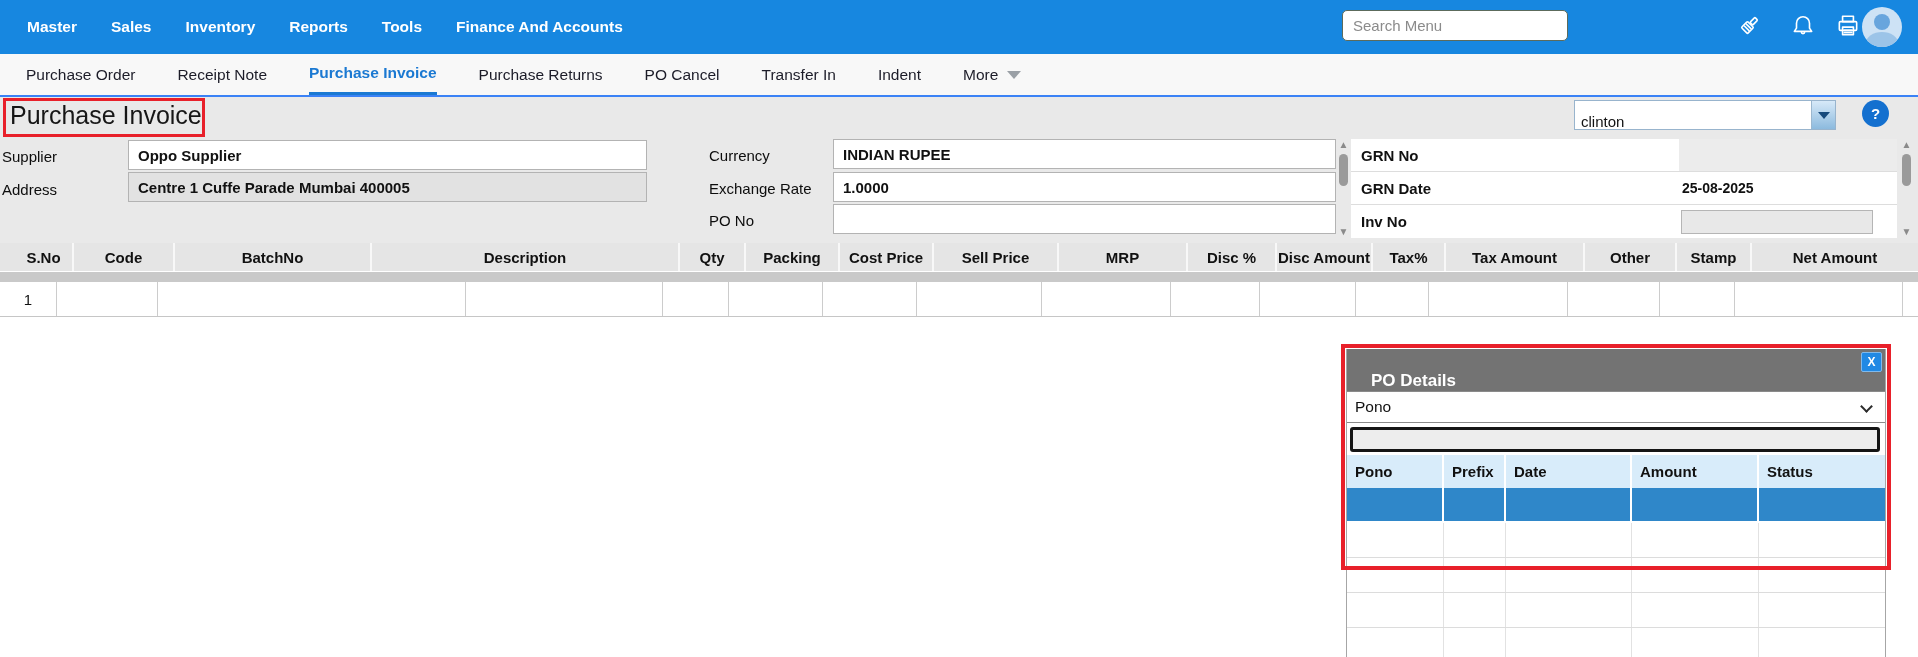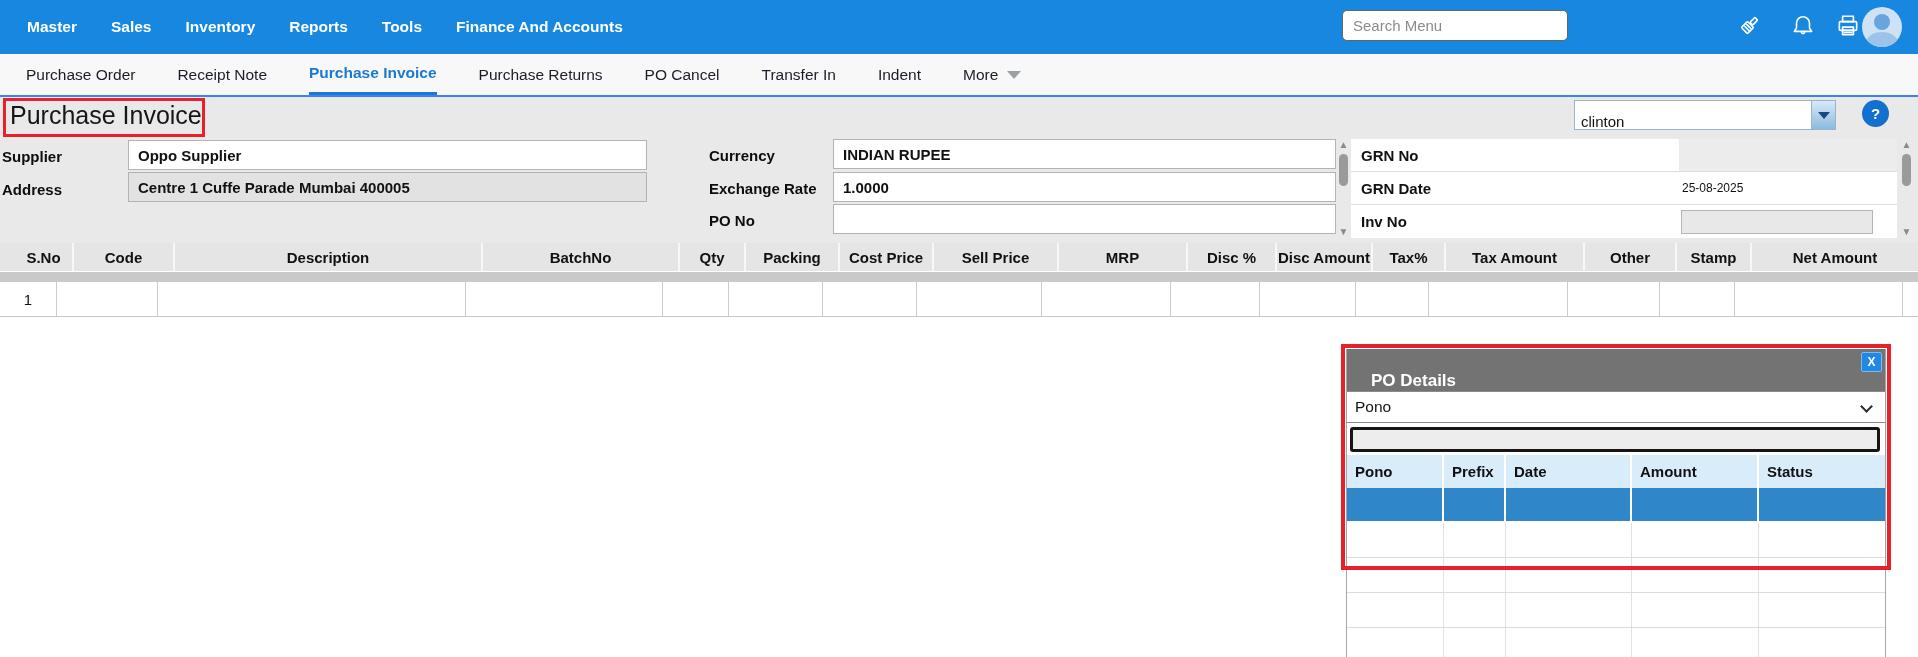--- a/index.html
+++ b/index.html
@@ -54,39 +54,39 @@
   .combo .btn { width:24px; height:100%; border-left:1px solid #9bb7cf;
                 background:linear-gradient(#d7e9f8,#8cbade);
                 display:flex; align-items:center; justify-content:center; }
   .combo .btn i { width:0; height:0; border-left:6px solid transparent;
                   border-right:6px solid transparent; border-top:7px solid #174a7c; }
   .help-btn { position:absolute; left:1862px; top:100px; width:27px; height:27px; border-radius:50%;
               background:#1470cf; color:#fff; font-weight:700; font-size:15px;
               display:flex; align-items:center; justify-content:center; cursor:pointer; }
 
   
-  .flabel { position:absolute; font-size:15px; font-weight:700; color:#0d0d0d; }
+  .flabel { position:absolute; font-size:15px; font-weight:400; color:#0d0d0d; }
   .fin { position:absolute; height:30px; border:1px solid #b3b3b3; background:#fff;
          font-family:"Liberation Sans",sans-serif; font-size:15px; font-weight:700;
          color:#111; padding-left:9px; outline:none; }
   .fin.gray { background:#e2e2e2; }
 
   .vscroll { position:absolute; width:15px; display:flex; flex-direction:column;
              align-items:center; }
   .vscroll .arr { font-size:10px; color:#8a8a8a; line-height:12px; cursor:pointer; }
   .vscroll .thumb { width:9px; height:32px; background:#9a9a9a; border-radius:5px;
                     margin:3px 0; cursor:pointer; }
   .vscroll .spacer { flex:1; }
 
   .grn-panel { position:absolute; left:1351px; top:139px; width:546px; height:99px; background:#fff; }
   .grn-row { height:33px; display:flex; align-items:center; border-bottom:1px solid #ddd; }
   .grn-row .lab { width:328px; padding-left:10px; font-size:15px; font-weight:700; }
   .grn-row .valcell { flex:1; height:100%; display:flex; align-items:center; }
   .grn-row .valcell.gray { background:#ececec; }
-  .grn-date-val { font-size:12px; font-weight:400; padding-left:3px; }
+  .grn-date-val { font-size:14px; font-weight:700; padding-left:3px; }
   .inv-input { width:192px; height:24px; background:#e8e8e8; border:1px solid #b5b5b5;
                outline:none; margin-left:2px; }
 
   
   .grid { position:absolute; left:0; top:243px; width:1918px; }
   .grid-head { display:flex; height:29px; background:#e5e5e5; border-bottom:1px solid #fff;padding-left:15px; }
   .gh { font-size:15px; font-weight:700; text-align:center; line-height:29px;
         border-left:2px solid #f8f8f8; white-space:nowrap; overflow:hidden; }
   .gh:first-child { border-left:none; }
   .grid-strip { height:10px; background:#c9c9c9; }
@@ -238,22 +238,22 @@
   <span class="arr">▲</span>
   <span class="thumb"></span>
   <span class="spacer"></span>
   <span class="arr">▼</span>
 </div>
 
 <div class="grid">
   <div class="grid-head">
     <div class="gh c0">S.No</div>
     <div class="gh c1">Code</div>
+    <div class="gh c3">BatchNo</div>
     <div class="gh c2">Description</div>
-    <div class="gh c3">BatchNo</div>
     <div class="gh c4">Qty</div>
     <div class="gh c5">Packing</div>
     <div class="gh c6">Cost Price</div>
     <div class="gh c7">Sell Price</div>
     <div class="gh c8">MRP</div>
     <div class="gh c9">Disc %</div>
     <div class="gh c10">Disc Amount</div>
     <div class="gh c11">Tax%</div>
     <div class="gh c12">Tax Amount</div>
     <div class="gh c13">Other</div>

